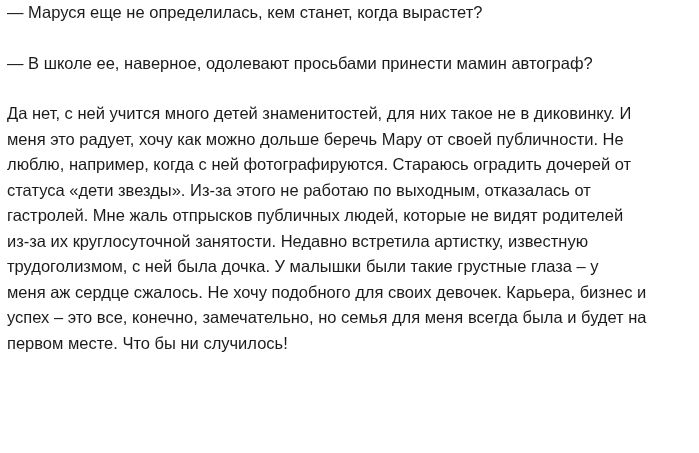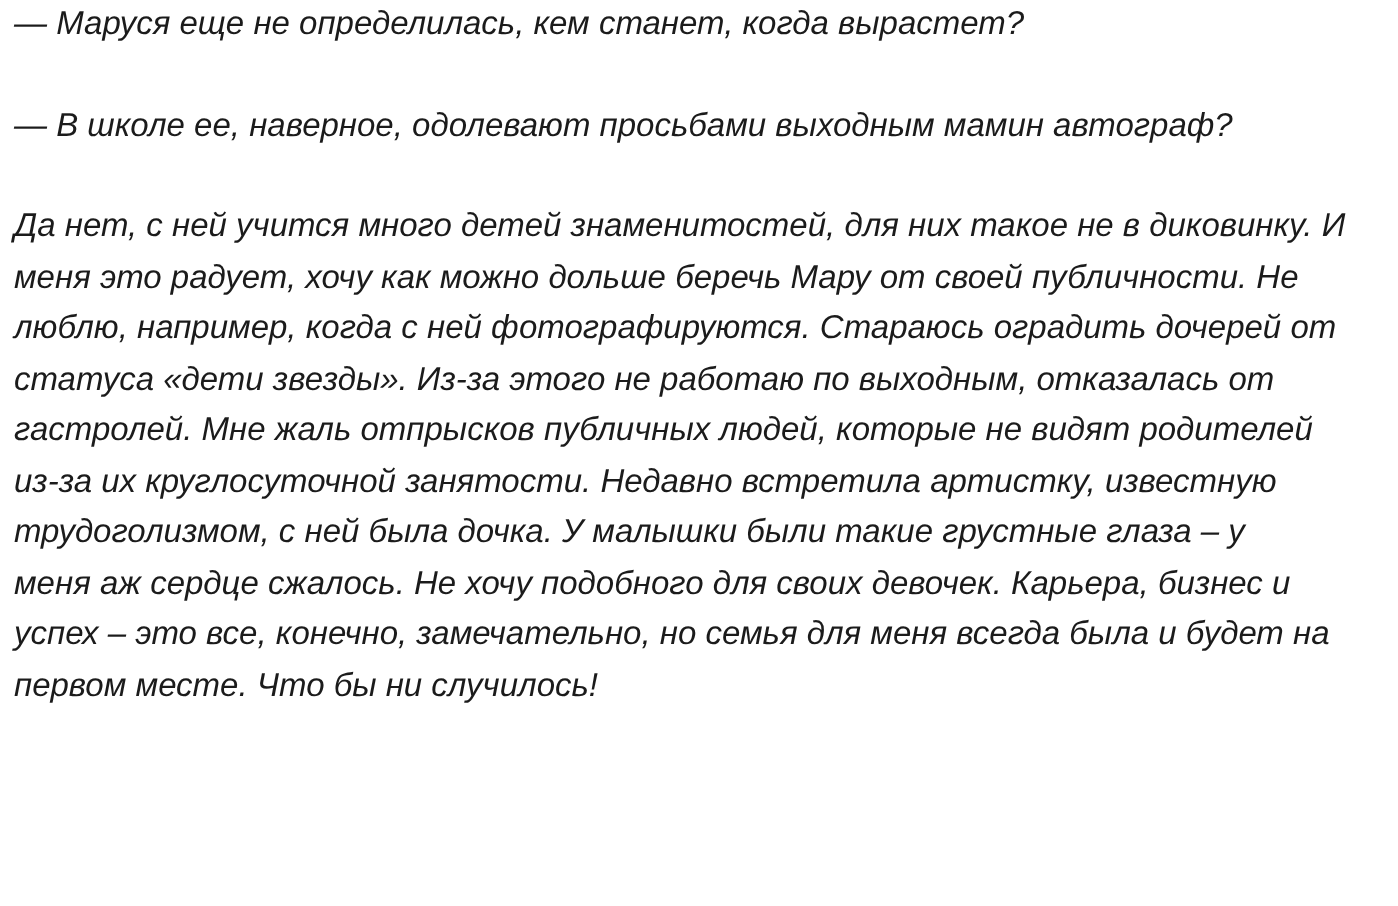--- a/index.html
+++ b/index.html
@@ -17,29 +17,28 @@
     width: 699px;
     padding: 0 7px 0 7px;
     font-family: "Liberation Sans", "DejaVu Sans", sans-serif;
     font-size: 16.5px;
     line-height: 25.5px;
     color: #1b1b1b;
   }
   .article p {
     margin: 0 0 25px 0;
     white-space: pre;
-    font-style: italic;
   }
 </style>
 </head>
 <body style="background: rgb(255, 255, 255);">
 
 <div class="article" style="color: rgb(27, 27, 27);">
   <p>— Маруся еще не определилась, кем станет, когда вырастет?</p>
-  <p>— В школе ее, наверное, одолевают просьбами выходным мамин автограф?</p>
+  <p>— В школе ее, наверное, одолевают просьбами принести мамин автограф?</p>
   <p>Да нет, с ней учится много детей знаменитостей, для них такое не в диковинку. И
 меня это радует, хочу как можно дольше беречь Мару от своей публичности. Не
 люблю, например, когда с ней фотографируются. Стараюсь оградить дочерей от
 статуса «дети звезды». Из-за этого не работаю по выходным, отказалась от
 гастролей. Мне жаль отпрысков публичных людей, которые не видят родителей
 из-за их круглосуточной занятости. Недавно встретила артистку, известную
 трудоголизмом, с ней была дочка. У малышки были такие грустные глаза – у
 меня аж сердце сжалось. Не хочу подобного для своих девочек. Карьера, бизнес и
 успех – это все, конечно, замечательно, но семья для меня всегда была и будет на
 первом месте. Что бы ни случилось!</p>

